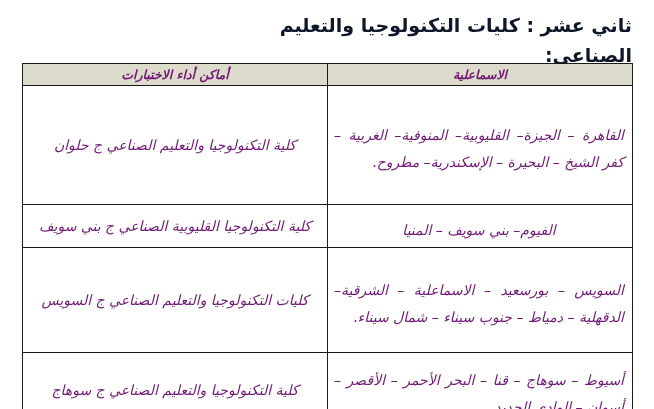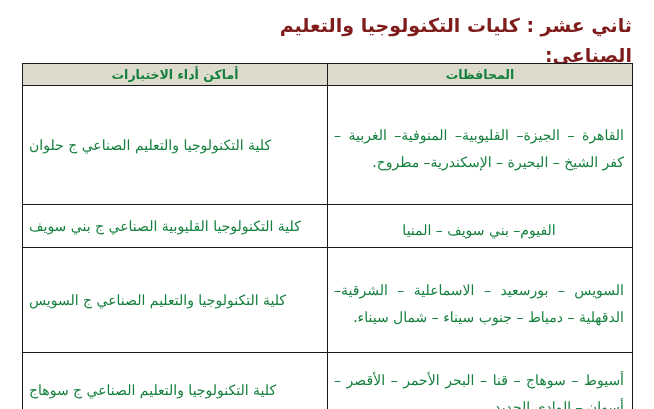--- a/index.html
+++ b/index.html
@@ -1,67 +1,67 @@
 <!DOCTYPE html>
 <html><head>
 <meta charset="utf-8">
 <style>
   html, body { margin: 0; padding: 0; background: #ffffff; }
   body { width: 654px; height: 409px; overflow: hidden; position: relative;
          font-family: "DejaVu Serif", "Liberation Serif", serif; }
   .title {
     position: absolute; top: 10px; right: 22px; left: 200px;
     direction: rtl; 
-    color: #7f1d1d; font-weight: bold; font-size: 19px;
+    color: #0f172a; font-weight: bold; font-size: 19px;
     font-family: "DejaVu Sans", "Liberation Sans", sans-serif;
     line-height: 30px;
   }
   table {
     position: absolute; top: 63px; left: 22px; width: 611px;
     border-collapse: collapse; direction: rtl;
     table-layout: fixed;
   }
-  th, td { border: 1.5px solid #1a1a1a; color: #15803d; }
+  th, td { border: 1.5px solid #1a1a1a; color: #701a75; font-style: italic; }
   th {
     background: #dddbcb; font-weight: bold; font-size: 12.5px;
     height: 21px; padding: 0; text-align: center;
     font-family: "DejaVu Sans", "Liberation Sans", sans-serif;
   }
   td { font-size: 14px; line-height: 27px; vertical-align: middle; }
   td.gov { text-align: justify; text-align-last: right; padding: 10px 8px 2px 6px; width: 285px; }
   td.gov.center { text-align: left; text-align-last: center; }
-  td.place { text-align: left; padding: 2px 6px; }
+  td.place { text-align: center; padding: 2px 6px; }
   tr.r1 td { height: 106px; }
   tr.r2 td { height: 30px; }
   tr.r3 td { height: 92px; }
   tr.r4 td { height: 62px; }
 </style>
 </head>
 <body>
 
 <div class="title">ثاني عشر : كليات التكنولوجيا والتعليم الصناعي:</div>
 
 <table>
   <thead>
     <tr>
-      <th>المحافظات</th>
+      <th>الاسماعلية</th>
       <th>أماكن أداء الاختبارات</th>
     </tr>
   </thead>
   <tbody>
     <tr class="r1">
       <td class="gov">القاهرة – الجيزة– القليوبية– المنوفية– الغربية – كفر الشيخ – البحيرة – الإسكندرية– مطروح.</td>
       <td class="place">كلية التكنولوجيا والتعليم الصناعي ج حلوان</td>
     </tr>
     <tr class="r2">
       <td class="gov center">الفيوم– بني سويف – المنيا</td>
       <td class="place">كلية التكنولوجيا القليوبية الصناعي ج بني سويف</td>
     </tr>
     <tr class="r3">
       <td class="gov">السويس – بورسعيد – الاسماعلية – الشرقية– الدقهلية – دمياط – جنوب سيناء – شمال سيناء.</td>
-      <td class="place">كلية التكنولوجيا والتعليم الصناعي ج السويس</td>
+      <td class="place">كليات التكنولوجيا والتعليم الصناعي ج السويس</td>
     </tr>
     <tr class="r4">
       <td class="gov">أسيوط – سوهاج – قنا – البحر الأحمر – الأقصر – أسوان – الوادي الجديد</td>
       <td class="place">كلية التكنولوجيا والتعليم الصناعي ج سوهاج</td>
     </tr>
   </tbody>
 </table>
 
 </body></html>

